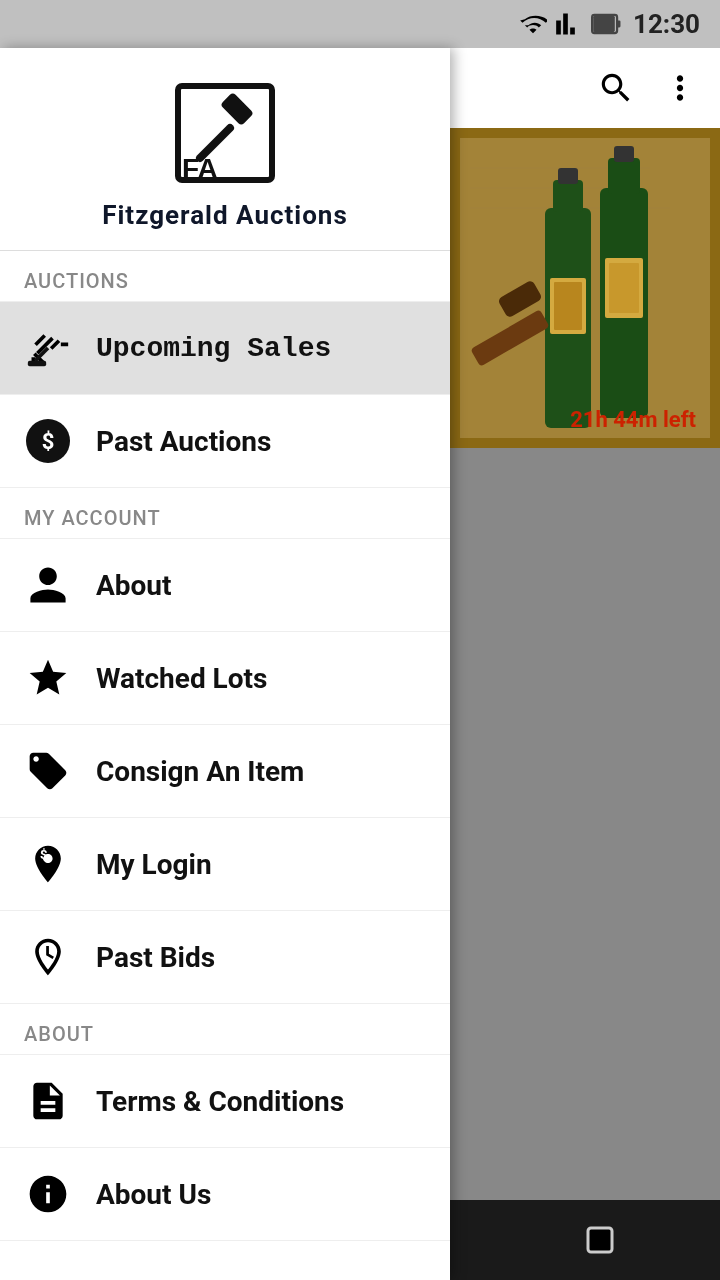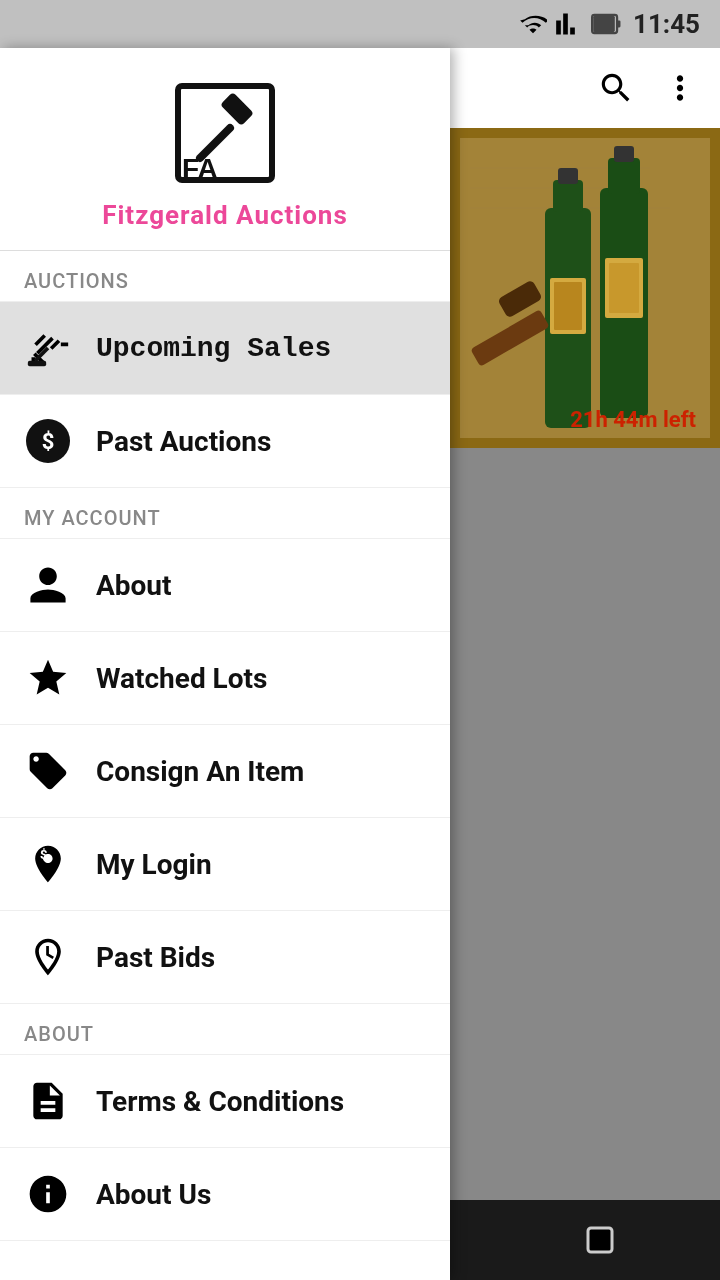--- a/index.html
+++ b/index.html
@@ -66,21 +66,21 @@
 
     .logo-icon {
       width: 110px;
       height: 110px;
       margin-bottom: 12px;
     }
 
     .logo-text {
       font-size: 26px;
       font-weight: bold;
-      color: #ec4899;
+      color: #0f172a;
       letter-spacing: 1px;
       text-align: center;
     }
 
     
     .section-header {
       padding: 18px 24px 8px 24px;
       font-size: 20px;
       color: #888;
       font-weight: 500;
@@ -220,21 +220,21 @@
 
     <svg width="28" height="28" viewBox="0 0 24 24" fill="#444">
       <path d="M1 21h4V9H1v12zm6 0h4V3H7v18zm6 0h4v-6h-4v6z"></path>
     </svg>
 
     <svg width="34" height="28" viewBox="0 0 30 24" fill="#444">
       <rect x="1" y="4" width="22" height="16" rx="2" ry="2" stroke="#444" stroke-width="2" fill="none"></rect>
       <rect x="23" y="9" width="3" height="6" rx="1" fill="#444"></rect>
       <rect x="2" y="5" width="19" height="14" rx="1" fill="#444"></rect>
     </svg>
-    <span class="status-time">11:45</span>
+    <span class="status-time">12:30</span>
   </div>
 </div>
 
 <div class="main-layout">
 
   <div class="drawer">
 
     <div class="logo-section">
       <svg class="logo-icon" viewBox="0 0 110 110" fill="none" xmlns="http://www.w3.org/2000/svg">
 

